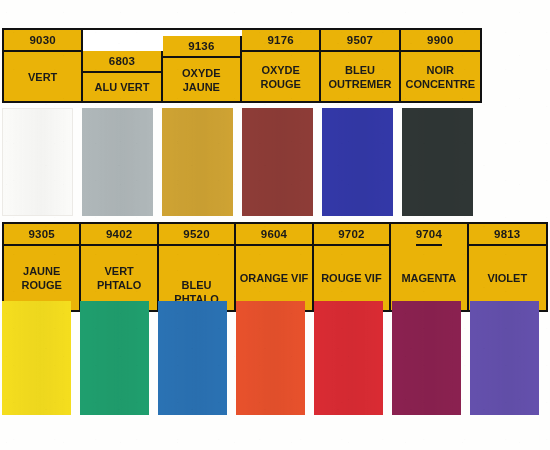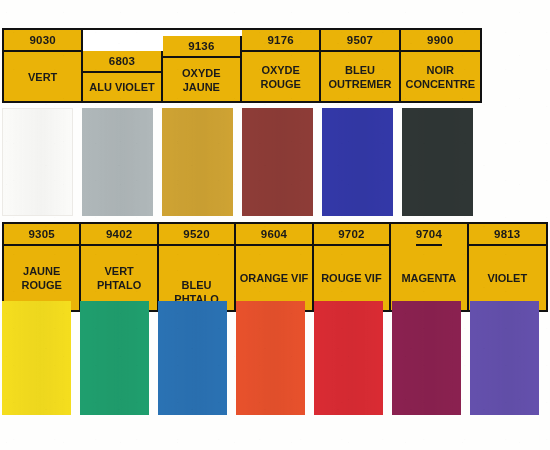--- a/index.html
+++ b/index.html
@@ -120,21 +120,21 @@
   <div class="color-table" id="table-top" style="left:2px; top:28px; width:480px; height:75px;">
       <div class="col" style="width: 16.6667%;">
         <div class="code-cell">9030</div>
         <div class="name-cell">
           <span>VERT</span>
         </div>
       </div>
       <div class="col" style="width: 16.6667%; margin-top: 21px;">
         <div class="code-cell">6803</div>
         <div class="name-cell">
-          <span>ALU VIOLET</span>
+          <span>ALU VERT</span>
         </div>
       </div>
       <div class="col" style="width: 16.6667%; margin-top: 6px;">
         <div class="code-cell">9136</div>
         <div class="name-cell">
           <span>OXYDE</span>
           <span>JAUNE</span>
         </div>
       </div>
       <div class="col" style="width: 16.6667%;">

